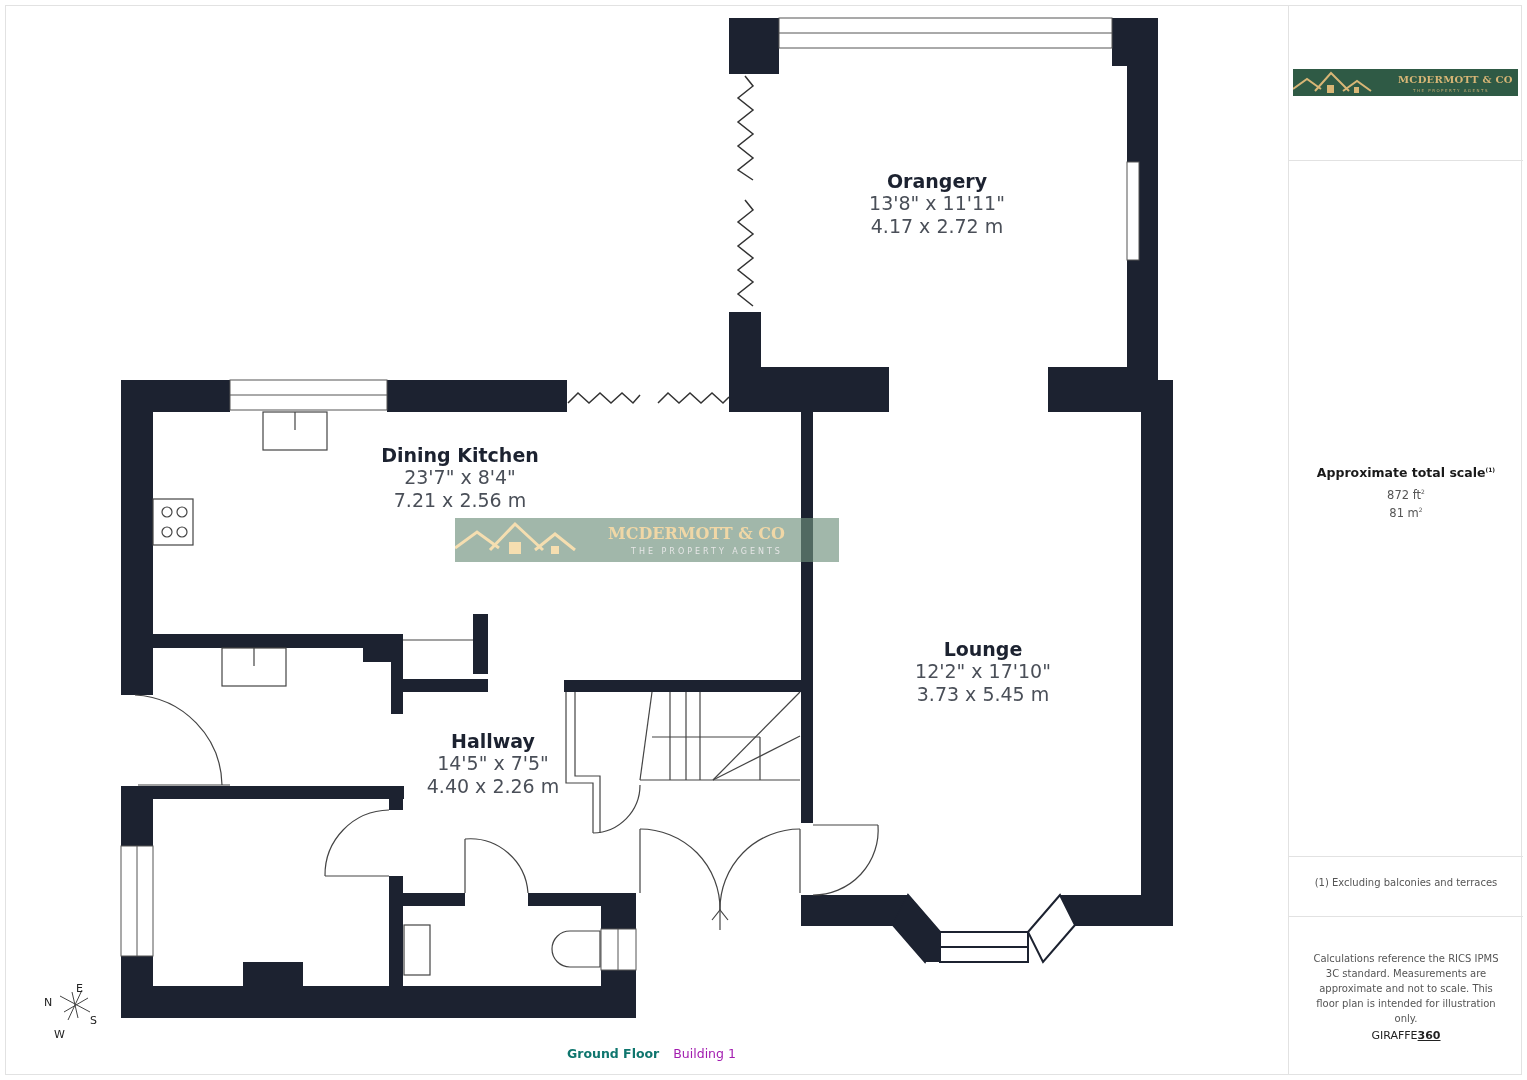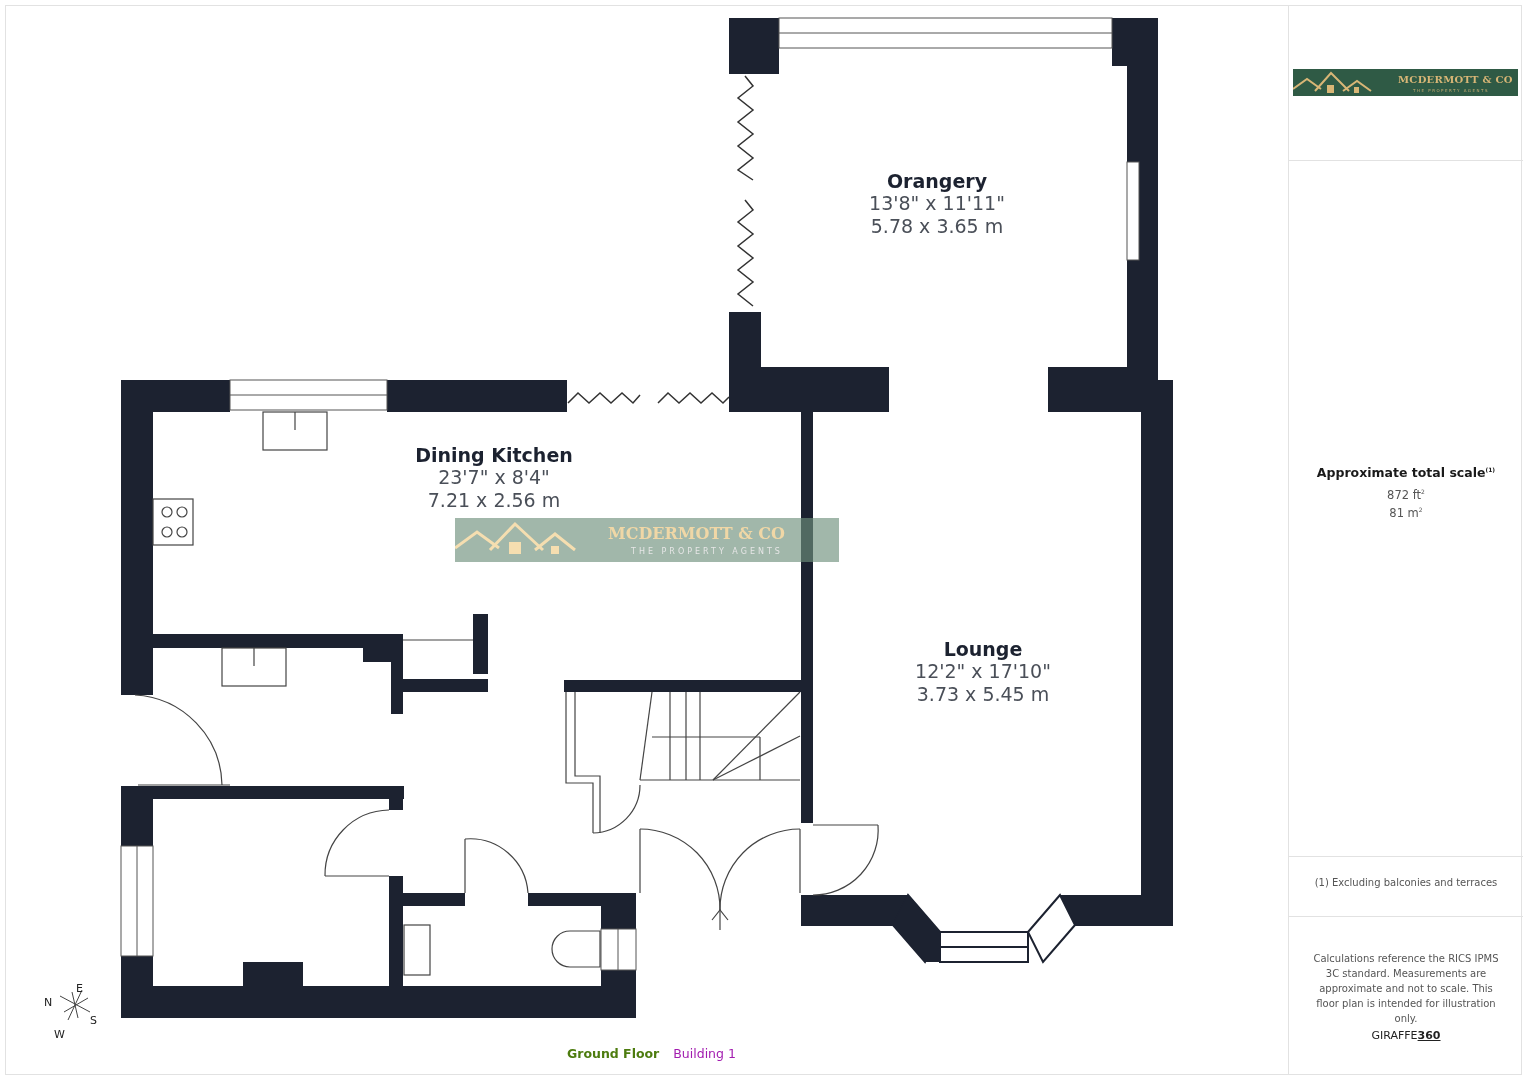--- a/index.html
+++ b/index.html
@@ -17,21 +17,21 @@
   .area .val { font-size:11.5px; color:#555; margin-top:8px; }
   .area .val sup { font-size:6px; }
   .note1 { position:absolute; left:0; top:872px; width:234px; text-align:center; font-size:10px; color:#555; }
   .note2 { position:absolute; left:20px; top:946px; width:194px; text-align:center; font-size:10px; color:#555; line-height:15px; }
   .brand { position:absolute; left:0; top:1024px; width:234px; text-align:center; font-size:11px; color:#222; }
   .brand b { font-weight:bold;text-decoration:underline; }
   .label { position:absolute; text-align:center; transform:translateX(-50%); white-space:nowrap; }
   .label .rn { font-weight:bold; font-size:19px; color:#1c2230;text-align:center; }
   .label .dim { font-size:19px; color:#4a4f58; line-height:23px; }
   .floor { position:absolute; left:567px; top:1046px; font-size:12.5px; }
-  .floor .f { font-weight:bold; color:#4d7c0f; }
+  .floor .f { font-weight:bold; color:#0f766e; }
   .floor .b { color:#a21caf; margin-left:10px; }
   .wm { position:absolute; left:455px; top:518px; width:384px; height:44px; background:rgba(110,145,125,0.65); }
   .wm .name { position:absolute; left:153px; top:6px; font-family:"DejaVu Serif", serif; font-size:16px; font-weight:bold; color:#f0d7a6; }
   .wm .tag { position:absolute; left:176px; top:29px; font-size:8px; letter-spacing:3px; color:#e6e6e6; }
   .compass { position:absolute; left:38px; top:982px; width:70px; height:60px; font-size:11px; color:#222; }
   .compass span { position:absolute; }
 </style>
 </head>
 <body>
 
@@ -153,31 +153,36 @@
       <line x1="403" y1="640" x2="473" y2="640"></line>
       <line x1="720" y1="910" x2="720" y2="930"></line>
       <polyline points="712,920 720,910 728,920"></polyline>
     </g>
   </svg>
 
   
   <div class="label" style="left:937px; top:170px;">
     <div class="rn">Orangery</div>
     <div class="dim">13'8" x 11'11"</div>
-    <div class="dim">5.78 x 3.65 m</div>
-  </div>
-  <div class="label" style="left:460px; top:444px;margin-left:34px;">
+    <div class="dim">4.17 x 2.72 m</div>
+  </div>
+  <div class="label" style="left:460px; top:444px;">
     <div class="rn">Dining Kitchen</div>
     <div class="dim">23'7" x 8'4"</div>
     <div class="dim">7.21 x 2.56 m</div>
   </div>
   <div class="label" style="left:983px; top:638px;">
     <div class="rn">Lounge</div>
     <div class="dim">12'2" x 17'10"</div>
     <div class="dim">3.73 x 5.45 m</div>
+  </div>
+  <div class="label" style="left:493px; top:730px;">
+    <div class="rn">Hallway</div>
+    <div class="dim">14'5" x 7'5"</div>
+    <div class="dim">4.40 x 2.26 m</div>
   </div>
 
   
   <div class="wm">
     <svg width="150" height="44" style="position:absolute;left:0;top:0">
       <g fill="none" stroke="#f5deb0" stroke-width="3">
         <polyline points="0,30 22,14 44,30"></polyline>
         <polyline points="35,32 60,6 88,32"></polyline>
         <polyline points="80,32 100,16 120,32"></polyline>
       </g>

